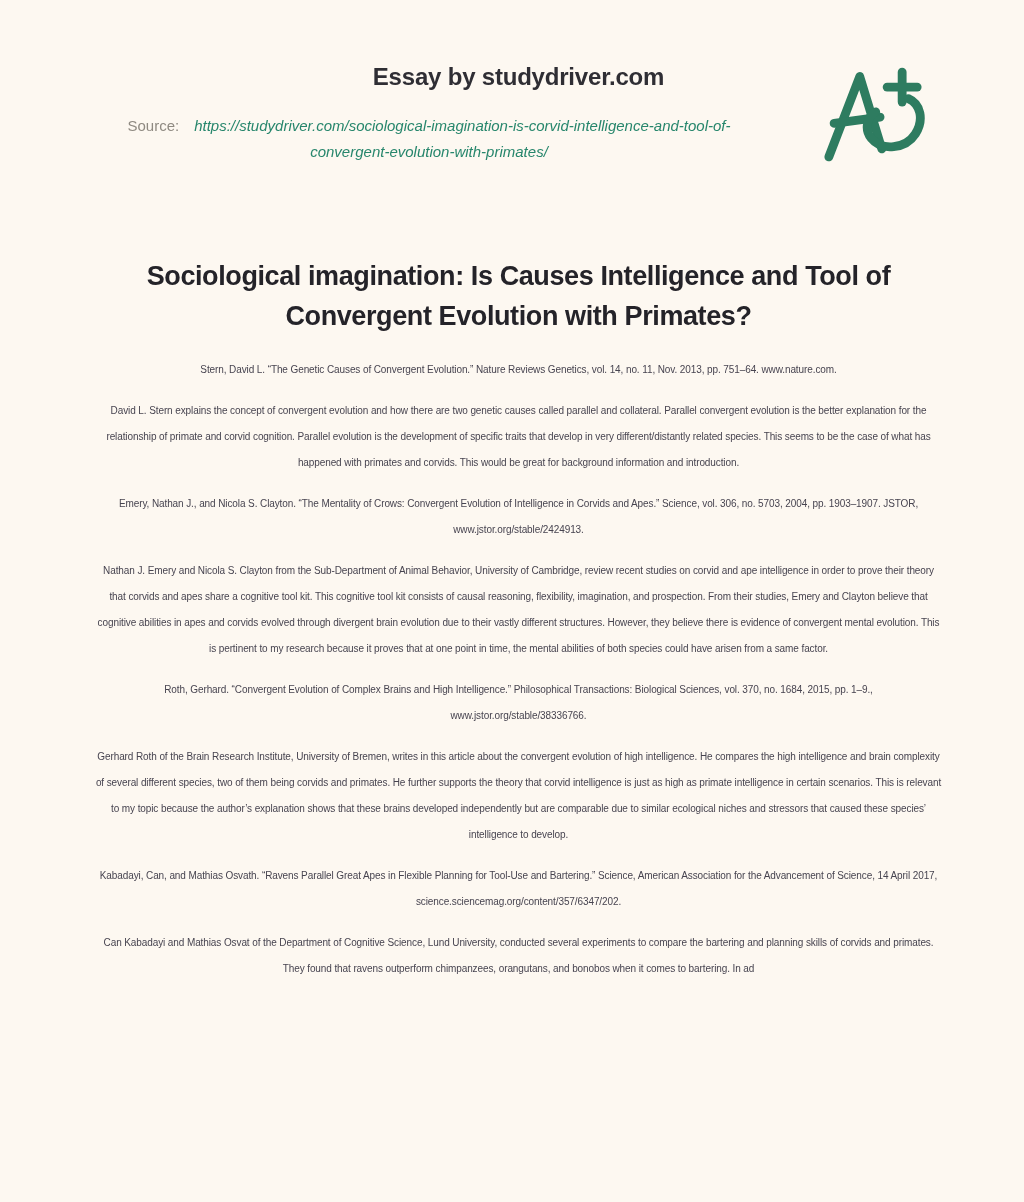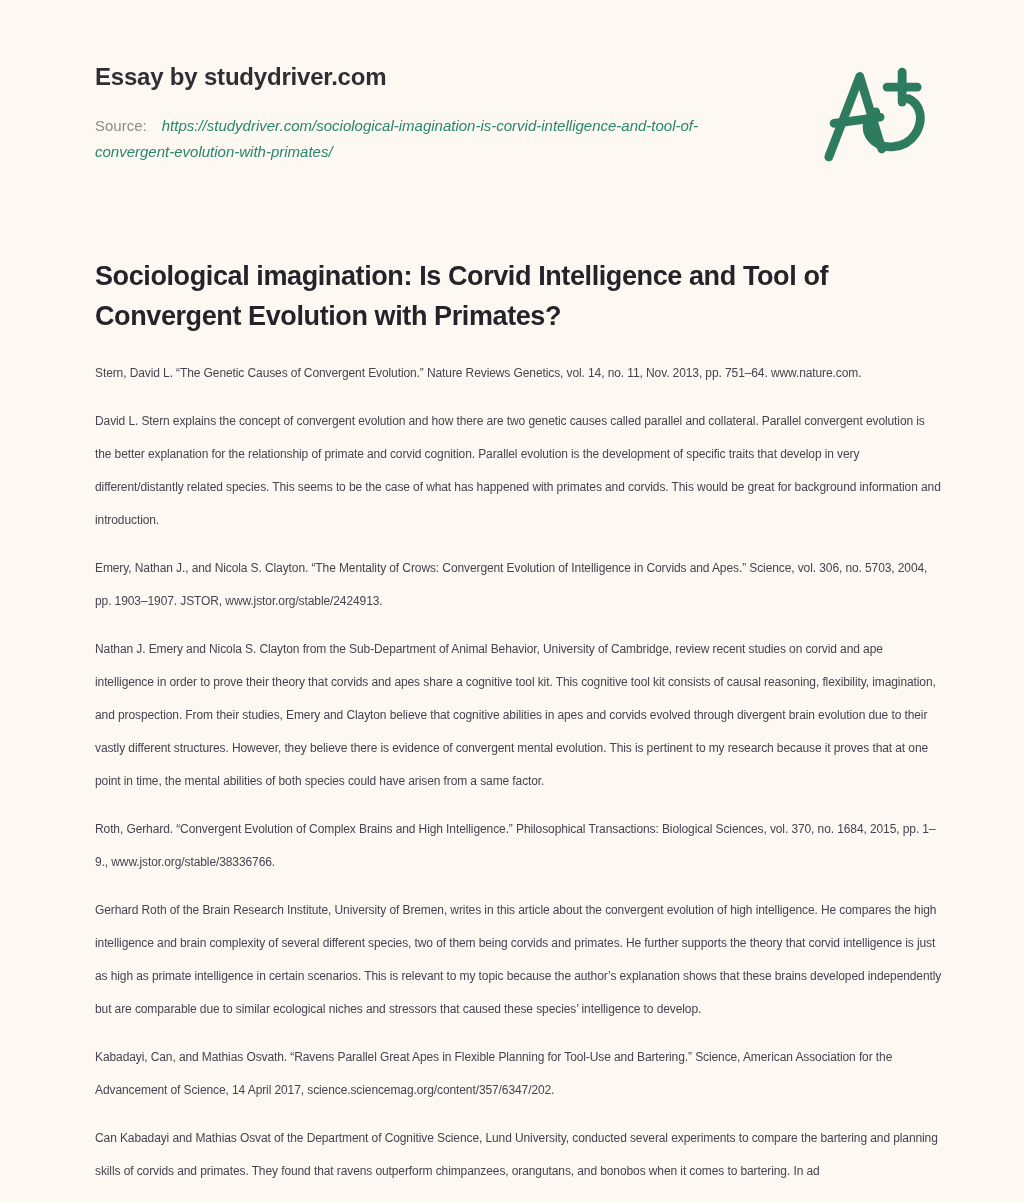--- a/index.html
+++ b/index.html
@@ -16,20 +16,21 @@
   body {
     width: 1024px;
     height: 1202px;
     background: var(--bg);
     font-family: "Liberation Sans", "DejaVu Sans", sans-serif;
     overflow: hidden;
     position: relative;
   }
   .content {
     padding: 63px 82px 0 95px;
+    text-align: center;
   }
   .site-title {
     margin: 0;
     font-size: 24px;
     font-weight: 700;
     letter-spacing: -0.2px;
     color: var(--heading);
   }
   .source-line {
     margin: 22px 0 0 0;
@@ -59,22 +60,22 @@
     max-width: 848px;
     font-size: 27px;
     line-height: 40px;
     font-weight: 700;
     letter-spacing: -0.4px;
     color: var(--title);
   }
   .essay-body { max-width: 848px; }
   .essay-body p {
     margin: 15px 0 0 0;
-    font-size: 12px;
-    line-height: 33px;
+    font-size: 10px;
+    line-height: 26px;
     letter-spacing: -0.1px;
     color: var(--body);
   }
   .essay-body p:first-child { margin-top: 21px; }
 </style>
 </head>
 <body>
 
 <div class="content">
 
@@ -90,21 +91,21 @@
       <path d="M10 104 L45 13 L70 95"></path>
       <path d="M16 66 L68 59"></path>
 
       <path d="M93 8 L93 42"></path>
       <path d="M76 25 L110 25"></path>
 
       <path d="M100 38 C114 44 118 62 108 78 C97 95 70 98 58 83 C50 73 53 59 63 53"></path>
     </svg>
   </div>
 
-  <h2 class="essay-title">Sociological imagination: Is Corvid Intelligence and Tool of Convergent Evolution with Primates?</h2>
+  <h2 class="essay-title">Sociological imagination: Is Causes Intelligence and Tool of Convergent Evolution with Primates?</h2>
 
   <div class="essay-body" id="paragraphs">
       <p>Stern, David L. “The Genetic Causes of Convergent Evolution.” Nature Reviews Genetics, vol. 14, no. 11, Nov. 2013, pp. 751–64. www.nature.com.</p>
       <p>David L. Stern explains the concept of convergent evolution and how there are two genetic causes called parallel and collateral. Parallel convergent evolution is the better explanation for the relationship of primate and corvid cognition. Parallel evolution is the development of specific traits that develop in very different/distantly related species. This seems to be the case of what has happened with primates and corvids. This would be great for background information and introduction.</p>
       <p>Emery, Nathan J., and Nicola S. Clayton. “The Mentality of Crows: Convergent Evolution of Intelligence in Corvids and Apes.” Science, vol. 306, no. 5703, 2004, pp. 1903–1907. JSTOR, www.jstor.org/stable/2424913.</p>
       <p>Nathan J. Emery and Nicola S. Clayton from the Sub-Department of Animal Behavior, University of Cambridge, review recent studies on corvid and ape intelligence in order to prove their theory that corvids and apes share a cognitive tool kit. This cognitive tool kit consists of causal reasoning, flexibility, imagination, and prospection. From their studies, Emery and Clayton believe that cognitive abilities in apes and corvids evolved through divergent brain evolution due to their vastly different structures. However, they believe there is evidence of convergent mental evolution. This is pertinent to my research because it proves that at one point in time, the mental abilities of both species could have arisen from a same factor.</p>
       <p>Roth, Gerhard. “Convergent Evolution of Complex Brains and High Intelligence.” Philosophical Transactions: Biological Sciences, vol. 370, no. 1684, 2015, pp. 1–9., www.jstor.org/stable/38336766.</p>
       <p>Gerhard Roth of the Brain Research Institute, University of Bremen, writes in this article about the convergent evolution of high intelligence. He compares the high intelligence and brain complexity of several different species, two of them being corvids and primates. He further supports the theory that corvid intelligence is just as high as primate intelligence in certain scenarios. This is relevant to my topic because the author’s explanation shows that these brains developed independently but are comparable due to similar ecological niches and stressors that caused these species’ intelligence to develop.</p>
       <p>Kabadayi, Can, and Mathias Osvath. “Ravens Parallel Great Apes in Flexible Planning for Tool-Use and Bartering.” Science, American Association for the Advancement of Science, 14 April 2017, science.sciencemag.org/content/357/6347/202.</p>
       <p>Can Kabadayi and Mathias Osvat of the Department of Cognitive Science, Lund University, conducted several experiments to compare the bartering and planning skills of corvids and primates. They found that ravens outperform chimpanzees, orangutans, and bonobos when it comes to bartering. In ad</p>

